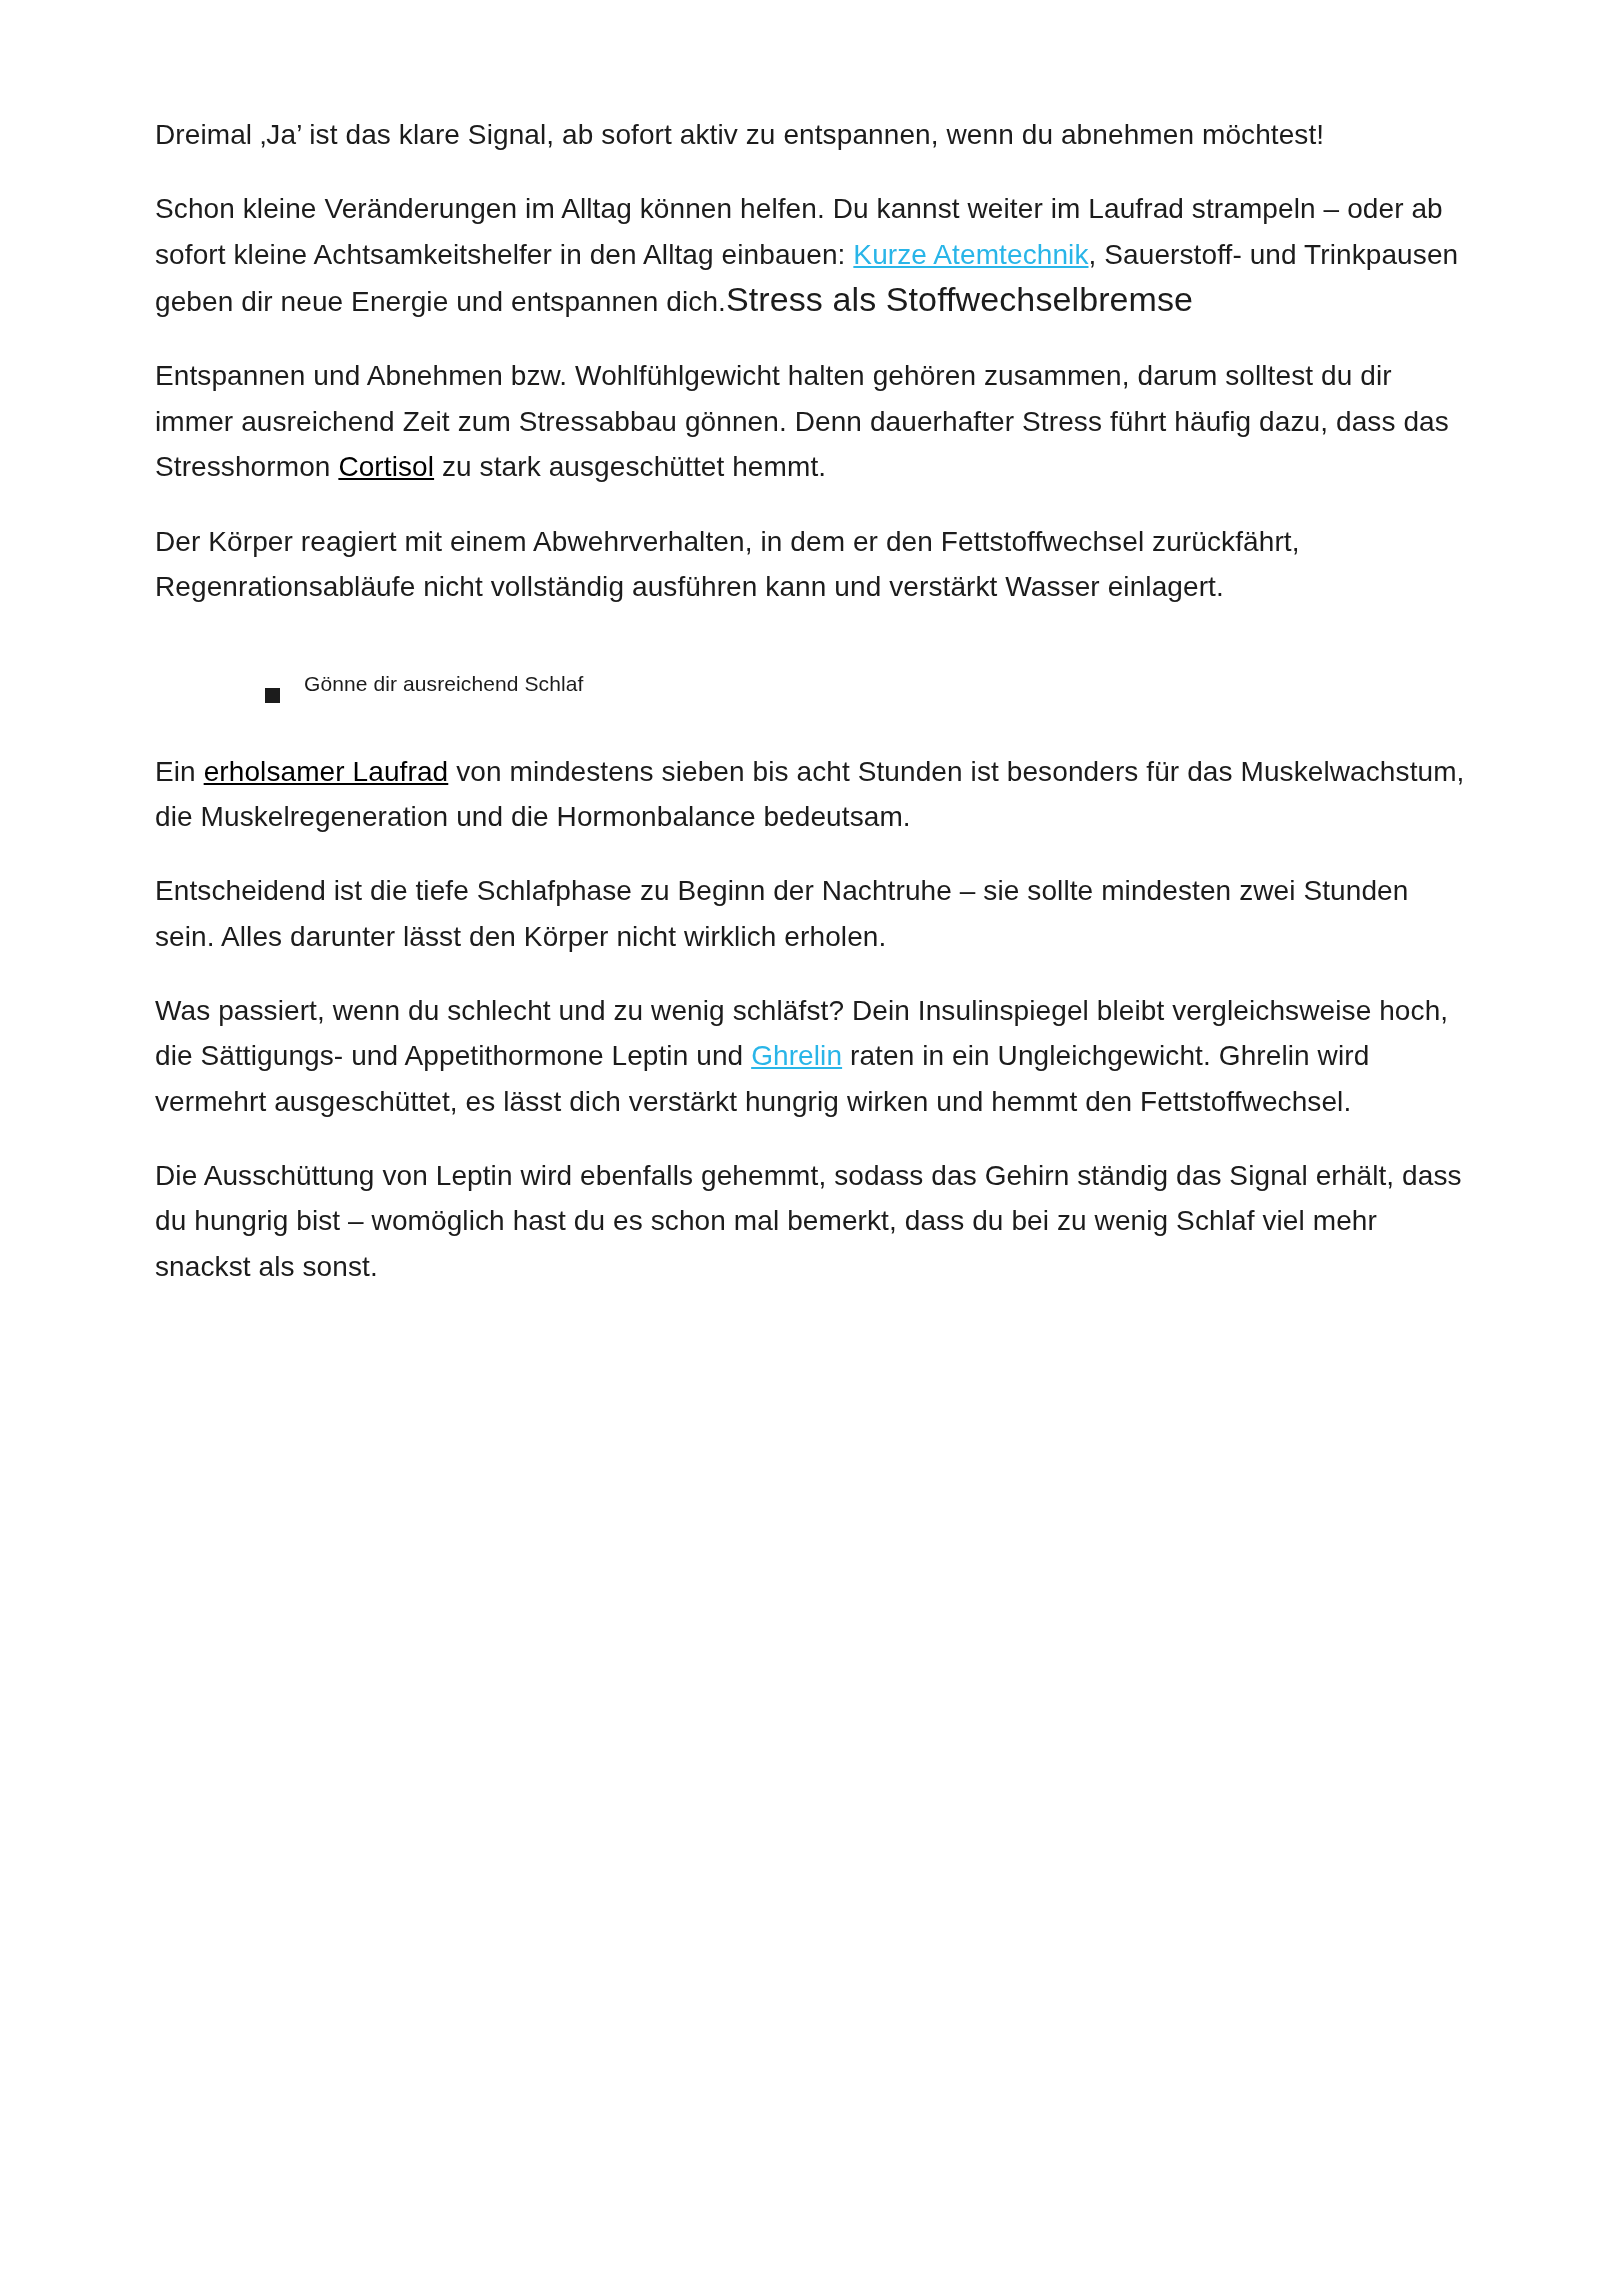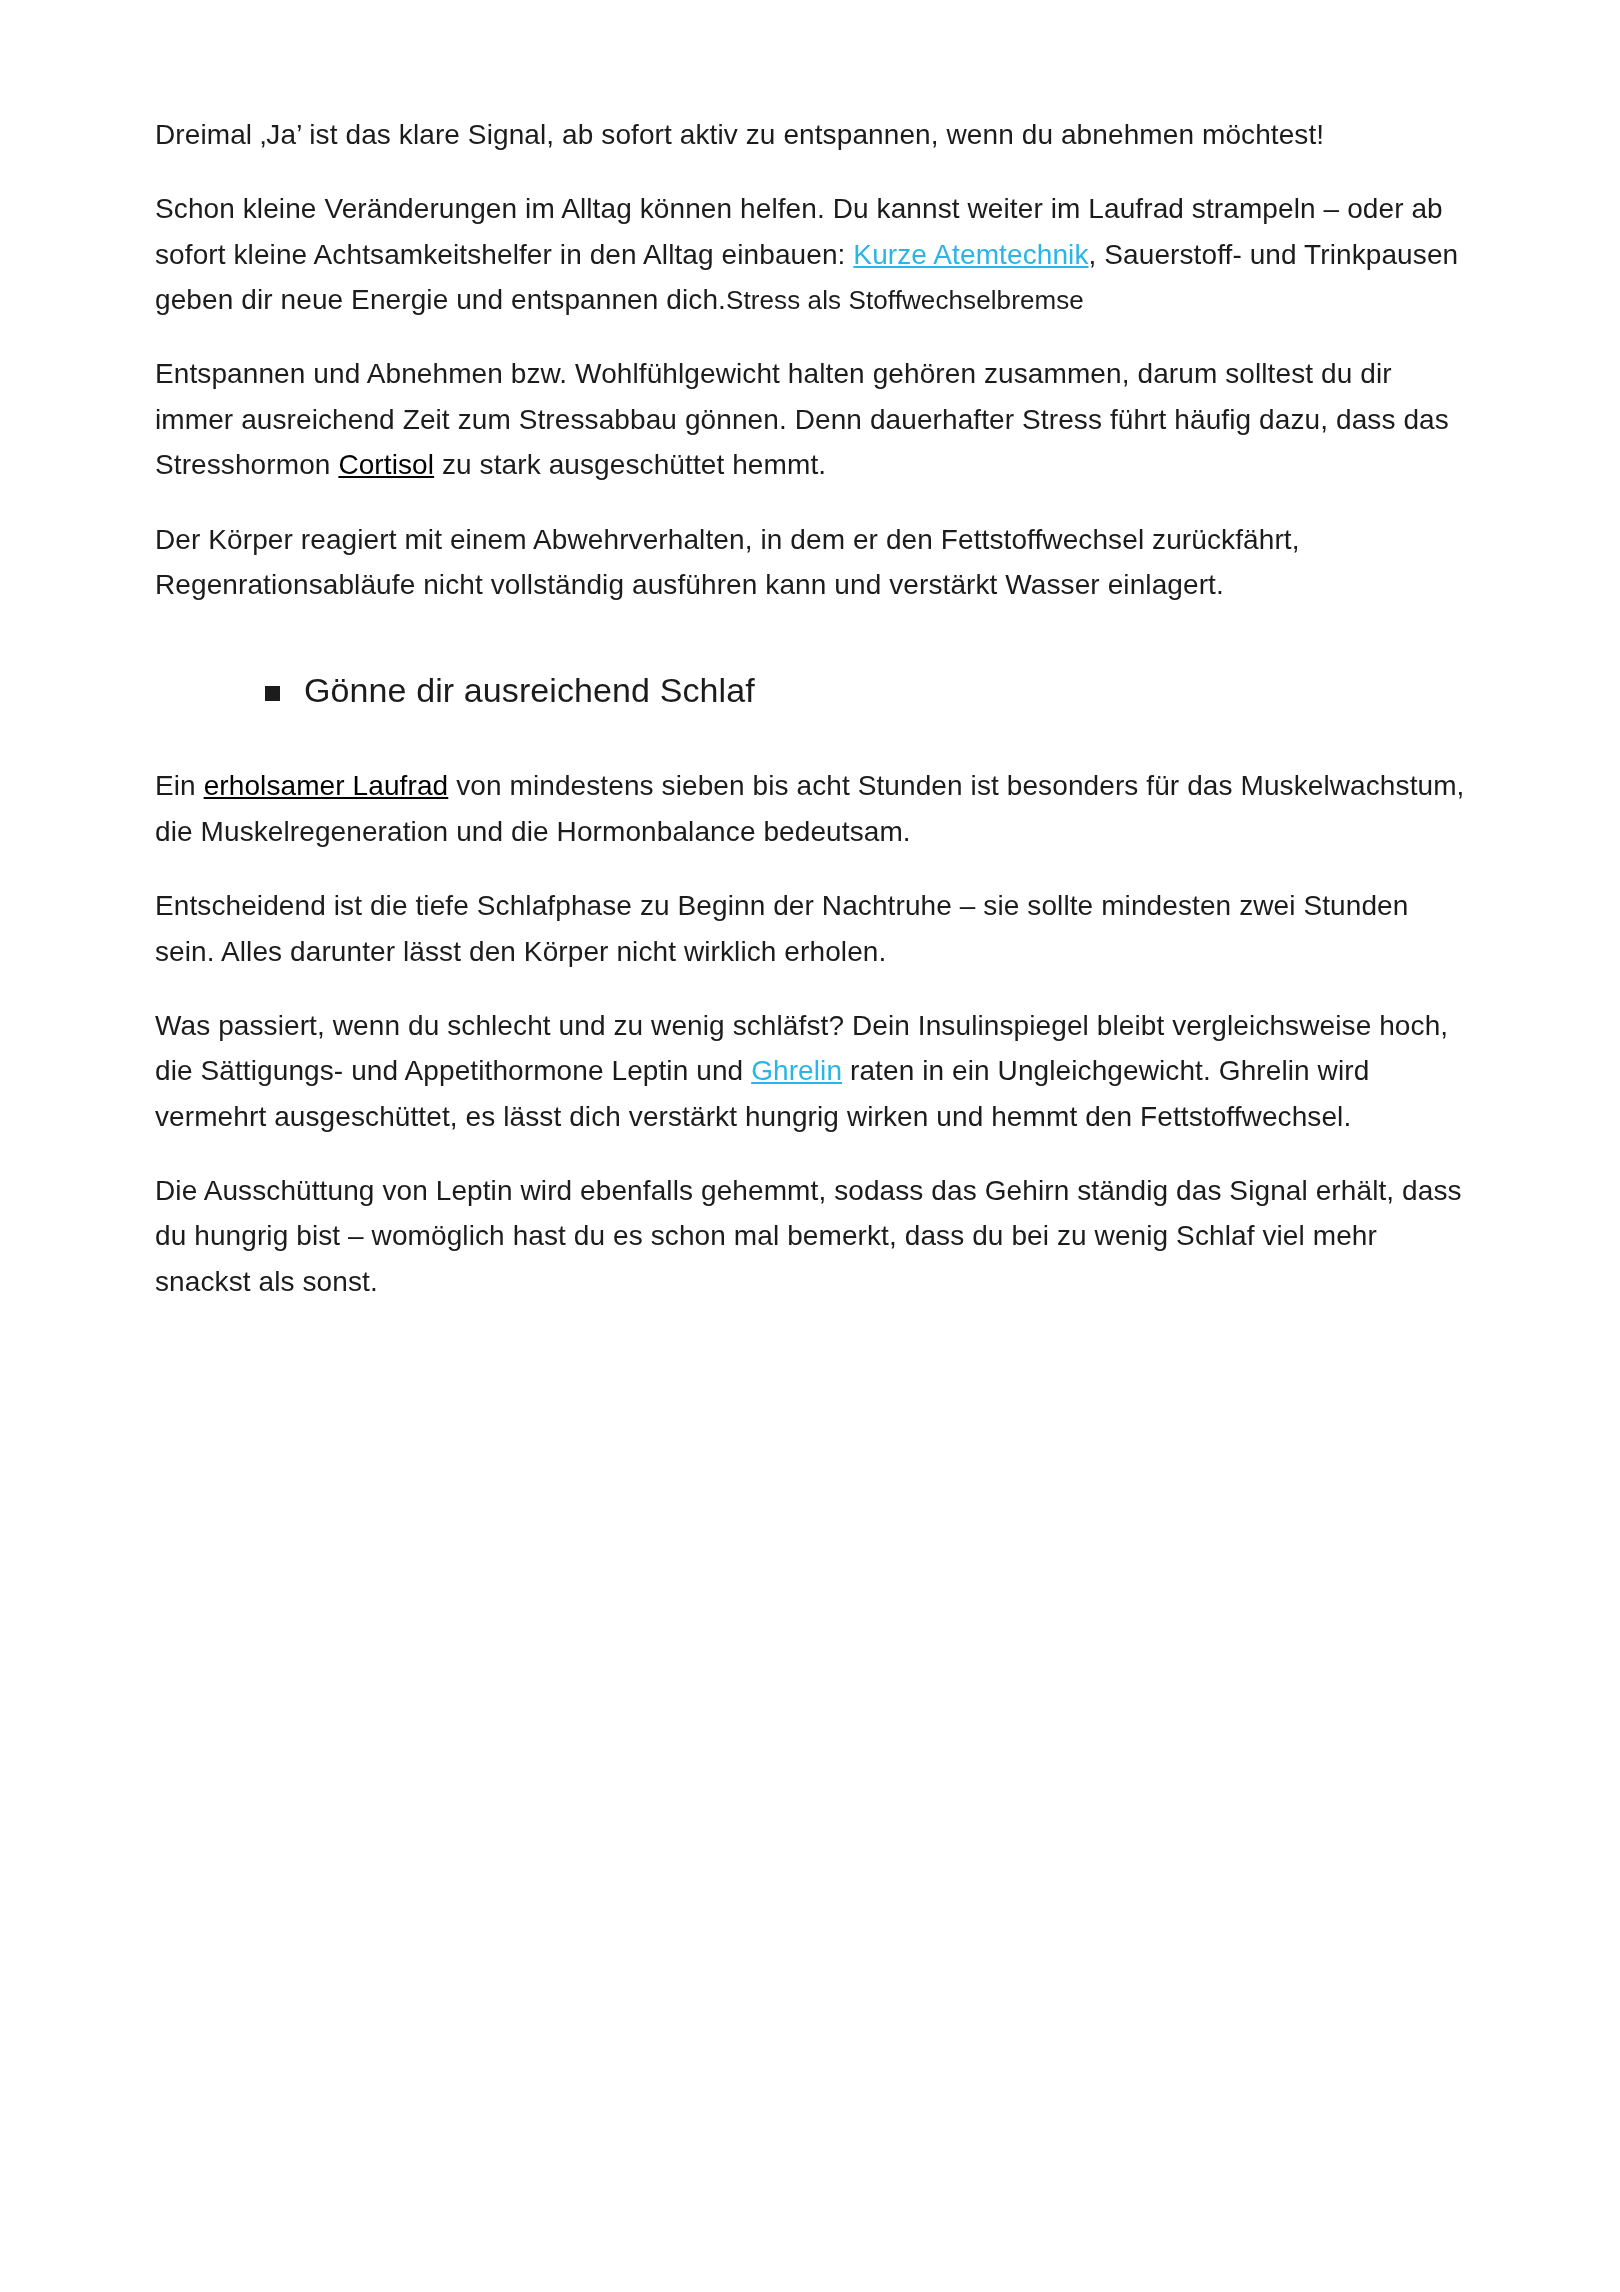--- a/index.html
+++ b/index.html
@@ -33,41 +33,41 @@
   }
   a.link {
     color: #29b5e8;
     text-decoration-color: #29b5e8;
   }
   span.accent {
     color: #000000;
     text-decoration: underline;
   }
   .inline-heading {
-    font-size: 26px;
+    font-size: 34px;
     line-height: 1.3;
     color: #1c1c1c;
     letter-spacing: 0.1px;
   }
   .bullet-block {
     margin: 61px 0 51px 0;
     padding-left: 110px;
     position: relative;
   }
   .bullet-block .marker {
     position: absolute;
     left: 110px;
     top: 17.6px;
     width: 14.7px;
     height: 14.7px;
     background: #1c1c1c;
   }
   .bullet-block .bullet-text {
     margin-left: 39px;
-    font-size: 34px;
+    font-size: 21px;
     line-height: 1.3;
     color: #1c1c1c;
     letter-spacing: 0.1px;
   }
 </style>
 </head>
 <body>
 
 <div class="page">
   <div class="content">

